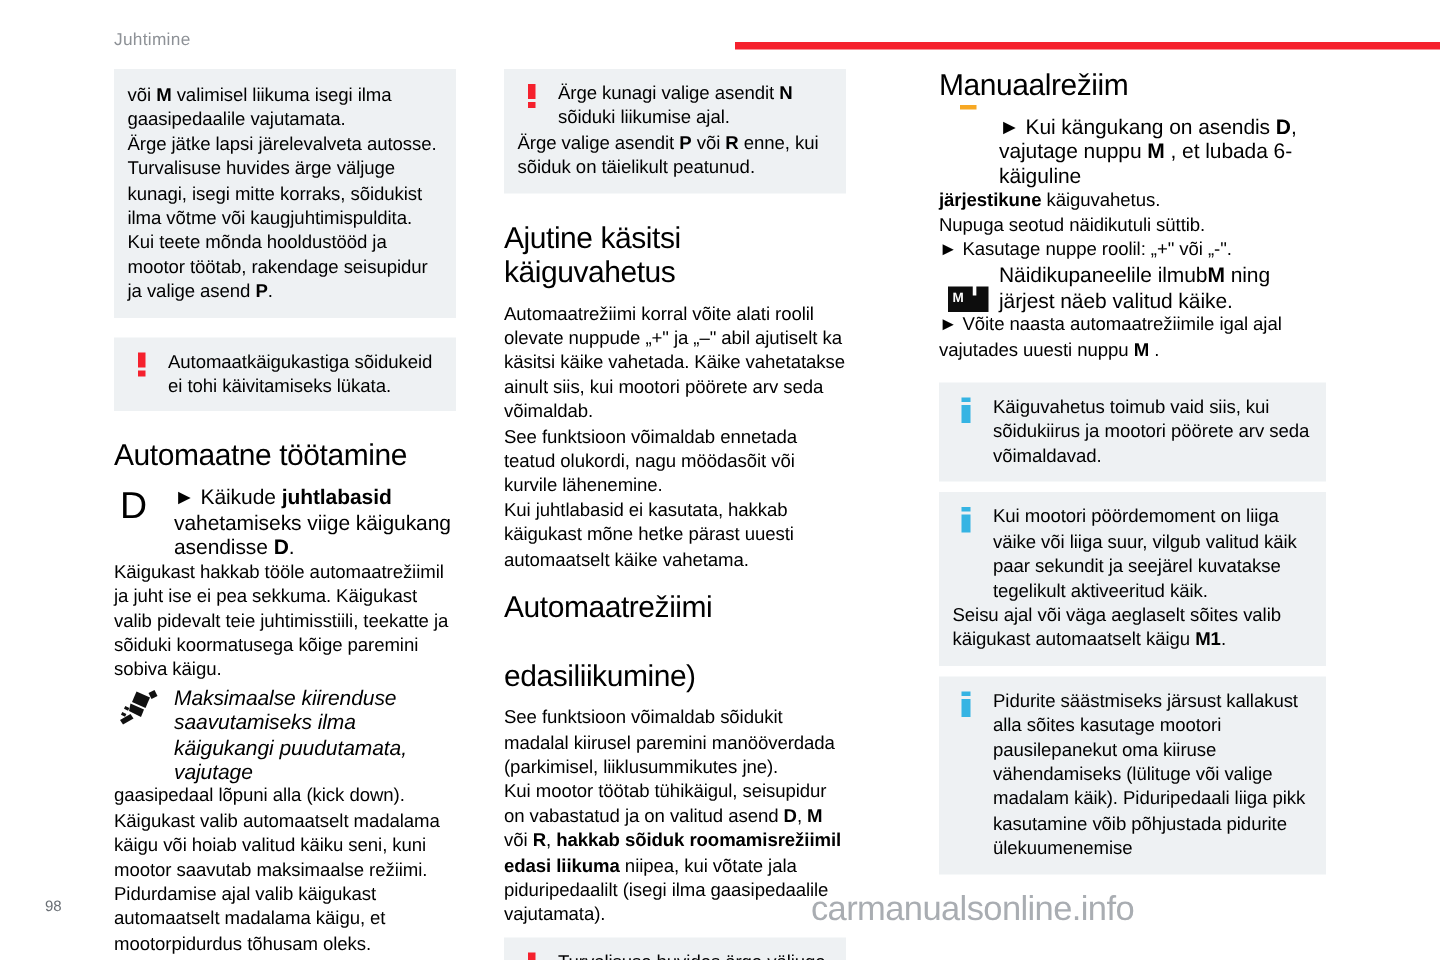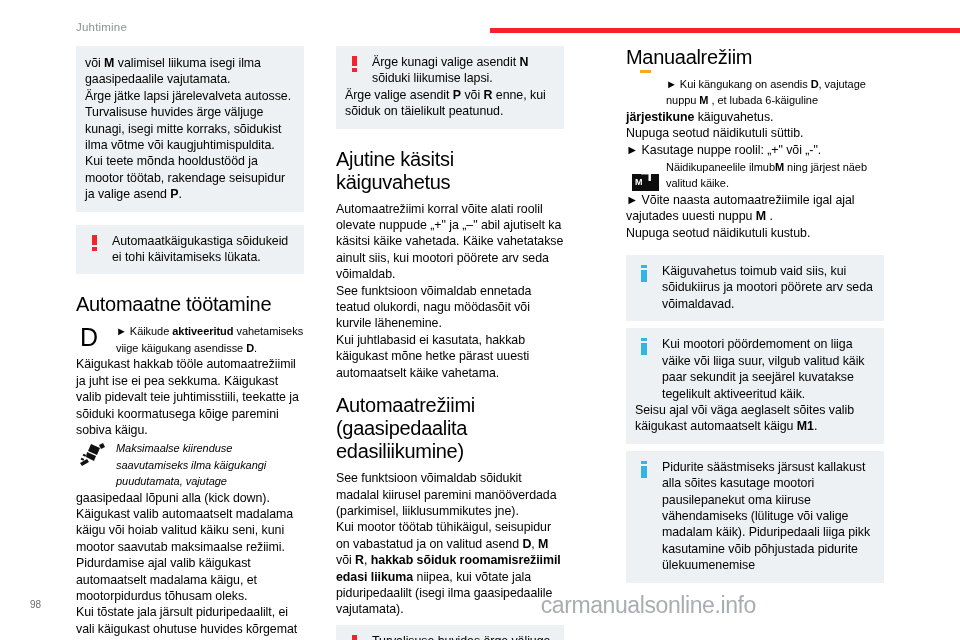--- a/index.html
+++ b/index.html
@@ -145,21 +145,21 @@
     background: #35b4e3;
   }
 
   
   .figblock {
     position: relative;
     min-height: 30px;
   }
   .figblock .fightext {
     padding-left: 40px;
-    font-size: 11px;
+    font-size: 14px;
     line-height: 16.4px;
   }
   .figicon {
     position: absolute;
     left: 0;
     top: 1px;
   }
 
   
   .glyph-D {
@@ -263,21 +263,21 @@
     </div>
 
     <div class="gap-l"></div>
 
     <h2>Automaatne töötamine</h2>
 
     <div class="gap-s"></div>
 
     <div class="figblock">
       <span class="figicon glyph-D">D</span>
-      <p class="fightext"><span>►</span><span> Käikude </span><b>aktiveeritud</b><span> vahetamiseks viige käigukang asendisse </span><b>D</b><span>.</span></p>
+      <p class="fightext"><span>►</span><span> Käikude </span><b>juhtlabasid</b><span> vahetamiseks viige käigukang asendisse </span><b>D</b><span>.</span></p>
     </div>
 
     <p class="body-text">Käigukast hakkab tööle automaatrežiimil ja juht ise ei pea sekkuma. Käigukast valib pidevalt teie juhtimisstiili, teekatte ja sõiduki koormatusega kõige paremini sobiva käigu.</p>
 
     <div class="figblock" style="margin-top:2px;font-style:italic;">
       <span class="figicon icon-kickdown">
         <svg width="30" height="26" viewBox="0 0 30 26">
           <g fill="#111111">
             <path d="M13 2 L22 6 L19 13 L10 9 Z"></path>
             <path d="M9 10 L18 14 L16 19 L8 15 Z"></path>
@@ -295,37 +295,37 @@
     <p class="body-text">Pidurdamise ajal valib käigukast automaatselt madalama käigu, et mootorpidurdus tõhusam oleks.</p>
     <p class="body-text">Kui tõstate jala järsult piduripedaalilt, ei vali käigukast ohutuse huvides kõrgemat käiku.</p>
   </div>
 
   <div class="col col-2">
 
     <div class="box">
       <span class="box-icon">
         <span class="icon-warning"><span class="bar"></span><span class="dot"></span></span>
       </span>
-      <p class="box-first-line"><span>Ärge kunagi valige asendit </span><b>N</b><span> sõiduki liikumise lapsi.</span></p>
+      <p class="box-first-line"><span>Ärge kunagi valige asendit </span><b>N</b><span> sõiduki liikumise ajal.</span></p>
       <p><span>Ärge valige asendit </span><b>P</b><span> või </span><b>R</b><span> enne, kui sõiduk on täielikult peatunud.</span></p>
     </div>
 
     <div class="gap-l"></div>
 
     <h2>Ajutine käsitsi käiguvahetus</h2>
 
     <div class="gap-s"></div>
 
     <p class="body-text">Automaatrežiimi korral võite alati roolil olevate nuppude „+" ja „–" abil ajutiselt ka käsitsi käike vahetada. Käike vahetatakse ainult siis, kui mootori pöörete arv seda võimaldab.</p>
     <p class="body-text">See funktsioon võimaldab ennetada teatud olukordi, nagu möödasõit või kurvile lähenemine.</p>
     <p class="body-text">Kui juhtlabasid ei kasutata, hakkab käigukast mõne hetke pärast uuesti automaatselt käike vahetama.</p>
 
     <div class="gap-m"></div>
 
-    <h2><span>Automaatrežiimi</span><br><span>(gaasipedaalita</span><br><span>edasiliikumine)</span></h2>
+    <h2><span>Automaatrežiimi</span><br><br><span>edasiliikumine)</span></h2>
 
     <div class="gap-s"></div>
 
     <p class="body-text">See funktsioon võimaldab sõidukit madalal kiirusel paremini manööverdada (parkimisel, liiklusummikutes jne).</p>
     <p class="body-text"><span>Kui mootor töötab tühikäigul, seisupidur on vabastatud ja on valitud asend </span><b>D</b><span>, </span><b>M</b><span> või </span><b>R</b><span>, </span><b>hakkab sõiduk roomamisrežiimil edasi liikuma</b><span> niipea, kui võtate jala piduripedaalilt (isegi ilma gaasipedaalile vajutamata).</span></p>
 
     <div class="gap-s"></div>
 
     <div class="box">
       <span class="box-icon">
@@ -362,21 +362,20 @@
               <rect x="9" y="11" width="10" height="2.4"></rect>
               <text x="3" y="24" font-family="Liberation Sans, sans-serif" font-size="9" font-weight="bold" fill="#ffffff">M</text>
             </g>
           </svg>
         </span>
       </span>
       <p class="fightext"><span>Näidikupaneelile ilmub</span><b>M</b><span> ning järjest näeb valitud käike.</span></p>
     </div>
 
     <p class="body-text"><span>► Võite naasta automaatrežiimile igal ajal vajutades uuesti nuppu </span><b>M</b><span> .</span></p>
-    <p class="body-text">Nupuga seotud näidikutuli kustub.</p>
 
     <div class="gap-s"></div>
 
 
     <div class="gap-s"></div>
 
     <div class="box">
       <span class="box-icon">
         <span class="icon-info"><span class="dot"></span><span class="bar"></span></span>
       </span>

